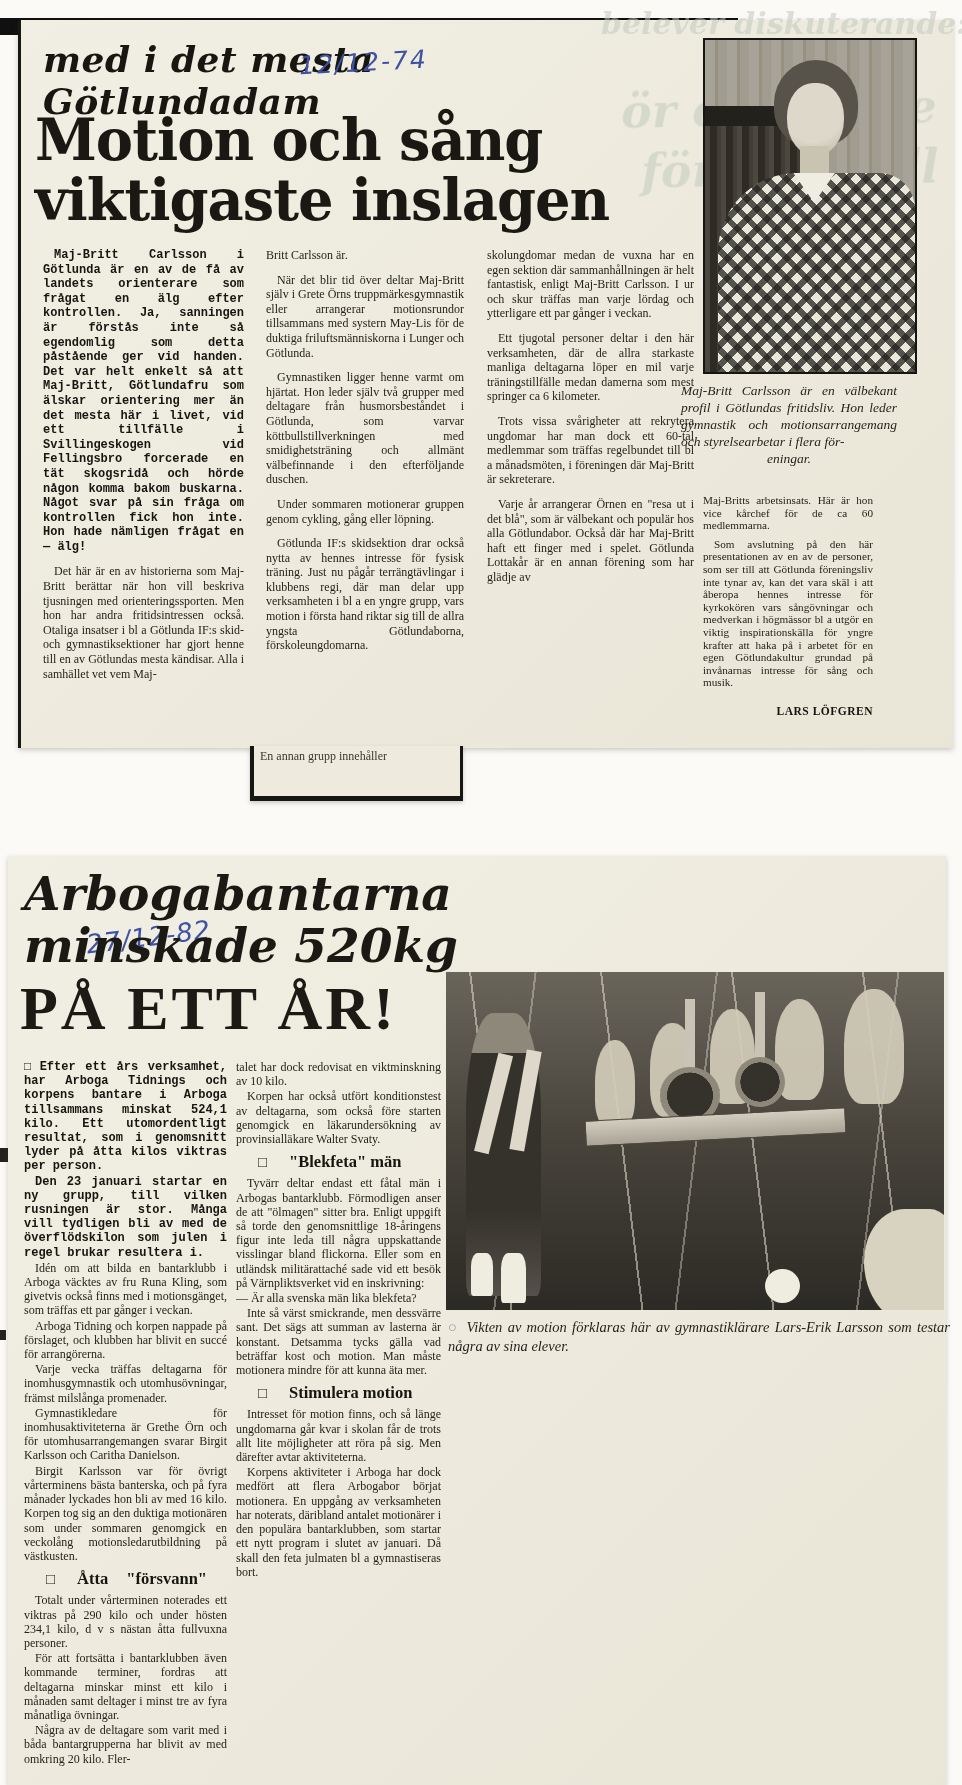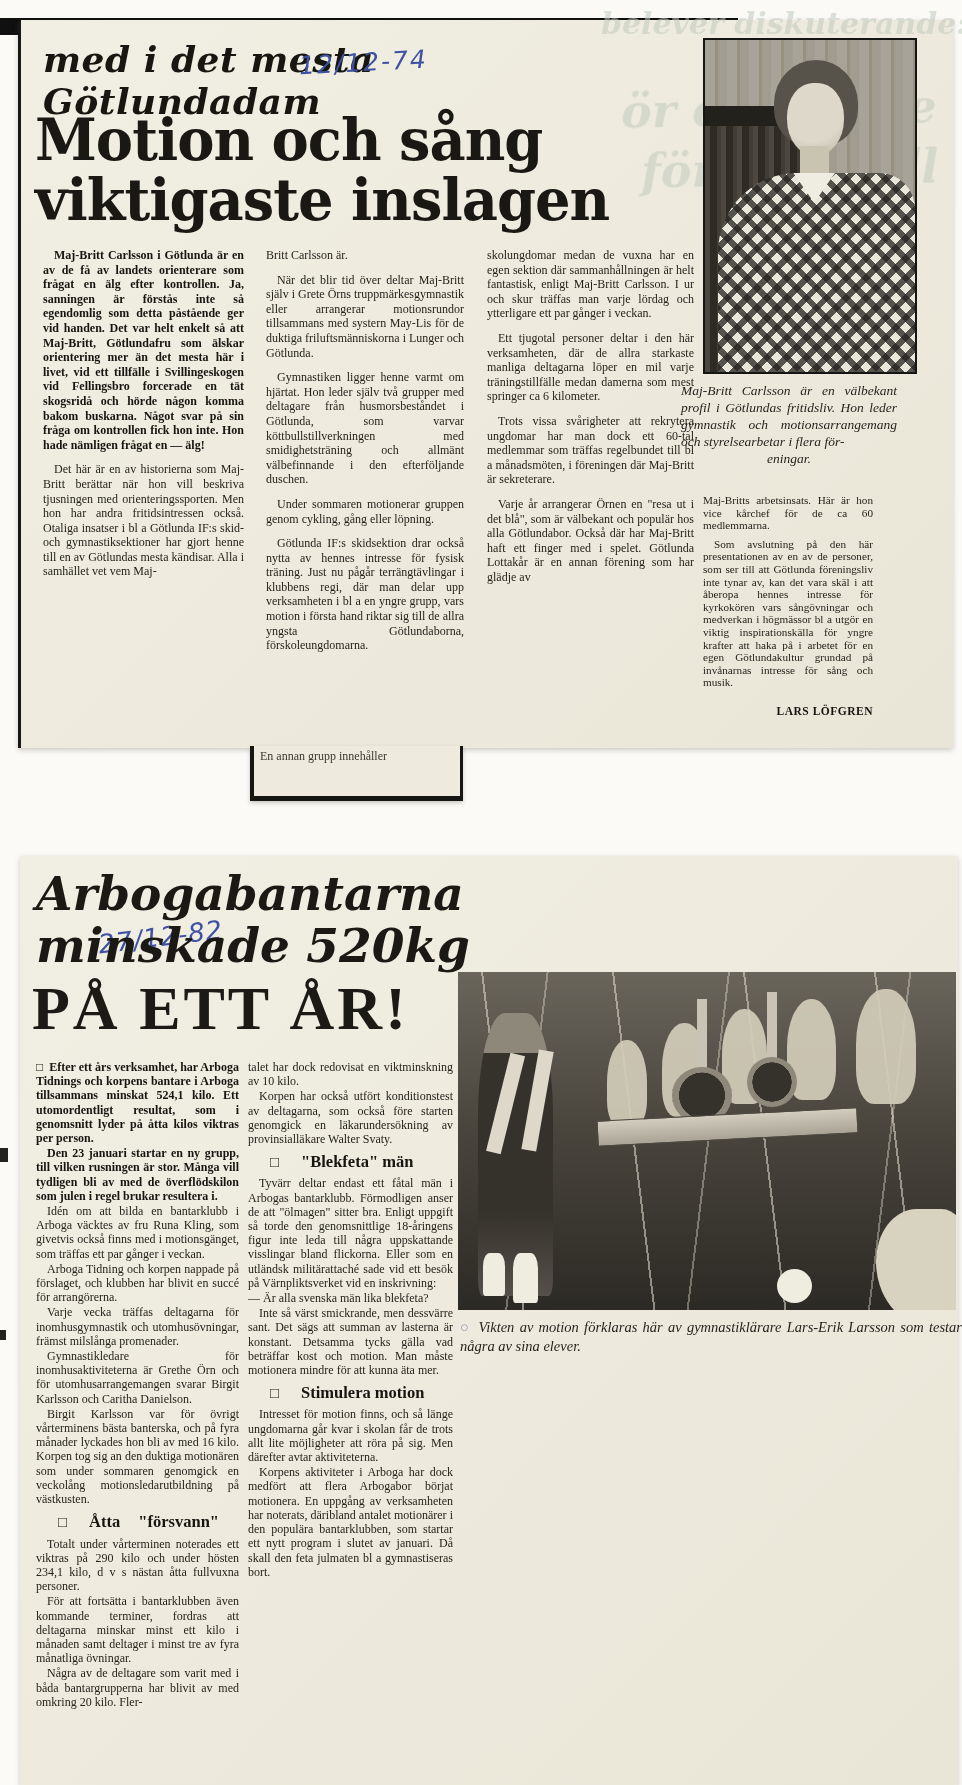--- a/index.html
+++ b/index.html
@@ -8,41 +8,41 @@
 
   
   .topstrip{position:absolute;left:0;top:18px;width:738px;height:17px;background:#101010;}
   .topline{position:absolute;left:738px;top:30px;width:182px;height:4px;background:#141414;}
   .rightline{position:absolute;left:916px;top:30px;width:3px;height:356px;background:#1a1a18;}
   .edge-mark{position:absolute;background:#23221f;}
 
   
   .clip{position:absolute;background:linear-gradient(135deg,#f1eee3 0%,#edeadd 55%,#e9e6d8 100%);box-shadow:0 2px 5px rgba(60,55,40,.25);}
   .clip1{left:18px;top:20px;width:932px;height:728px;border-left:3px solid #181814;}
-  .clip2{left:20px;top:856px;width:938px;height:929px;}
+  .clip2{left:8px;top:856px;width:938px;height:929px;}
   .tab{position:absolute;left:250px;top:746px;width:206px;height:50px;background:#eeebde;border-left:4px solid #161613;border-right:3px solid #161613;border-bottom:5px solid #161613;box-shadow:0 2px 4px rgba(60,55,40,.25);}
   .tab .tabline{font-size:12px;line-height:14px;color:#3a382f;padding:3px 6px;font-family:"Liberation Serif",serif;}
 
   
   .ghost{position:absolute;color:#c2cbbd;font-family:"DejaVu Serif",serif;font-style:italic;font-weight:bold;opacity:.55;filter:blur(.6px);white-space:nowrap;}
   .ghost1{left:580px;top:-14px;font-size:30px;}
   .ghost2{left:600px;top:62px;font-size:46px;transform:rotate(-1deg);}
   .ghost3{left:620px;top:122px;font-size:46px;transform:rotate(-1deg);}
 
   
   .kicker{position:absolute;left:22px;top:18px;font-family:"DejaVu Serif",serif;font-style:italic;font-weight:bold;font-size:36px;line-height:42px;color:#181611;letter-spacing:.5px;}
   .hand{position:absolute;font-family:"DejaVu Sans",sans-serif;font-style:italic;color:#3f51a3;}
   .hand1{left:278px;top:28px;font-size:25px;transform:rotate(-3deg);letter-spacing:2px;}
   .headline1{position:absolute;left:14px;top:90px;font-family:"DejaVu Serif",serif;font-weight:bold;font-size:57px;line-height:60px;color:#191813;letter-spacing:-1px;transform:scaleX(.98);transform-origin:left top;}
 
   
   .col{position:absolute;font-size:12px;line-height:14.6px;color:#26231c;text-align:justify;overflow:hidden;}
   .col p{margin:0 0 10px 0;text-indent:11px;}
   .col p.flush{text-indent:0;}
-  .col p.lead{font-weight:bold;color:#171510;}
+  .col p.lead{font-weight:bold;color:#171510;font-family:Liberation Mono, monospace;}
   .a1c1{left:22px;top:228px;width:201px;height:500px;}
   .a1c2{left:245px;top:228px;width:198px;height:500px;}
   .a1c3{left:466px;top:228px;width:207px;height:500px;}
   .a1c4{left:682px;top:474px;width:170px;height:252px;font-size:11.2px;line-height:12.6px;}
   .a1c4 p{margin:0 0 6px 0;}
   .byline{font-weight:bold;font-size:11.5px;text-align:right;letter-spacing:.5px;color:#15130e;margin-top:16px;}
 
   
   .photo1{position:absolute;left:682px;top:18px;width:210px;height:332px;border:2px solid #151513;overflow:hidden;background:repeating-linear-gradient(90deg,#a7a399 0 10px,#96927f 10px 13px,#a09c90 13px 22px);}
   .shelf{position:absolute;left:0;top:26%;width:58%;height:74%;background:repeating-linear-gradient(90deg,#4c483f 0 5px,#2e2b25 5px 12px,#413d35 12px 16px);}

